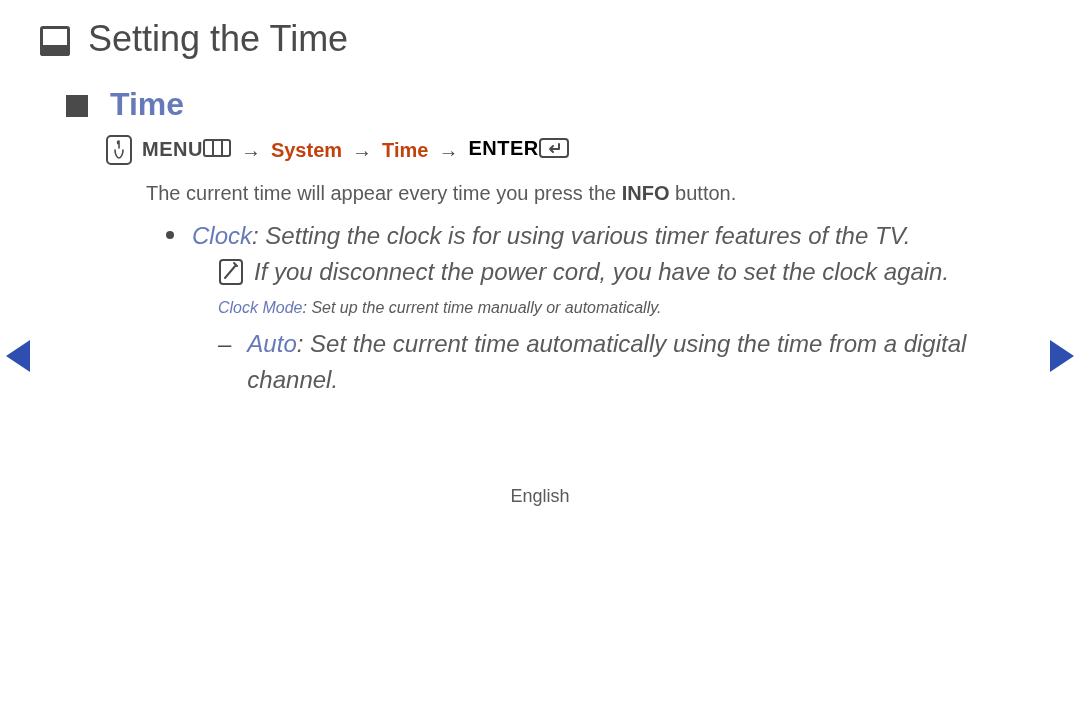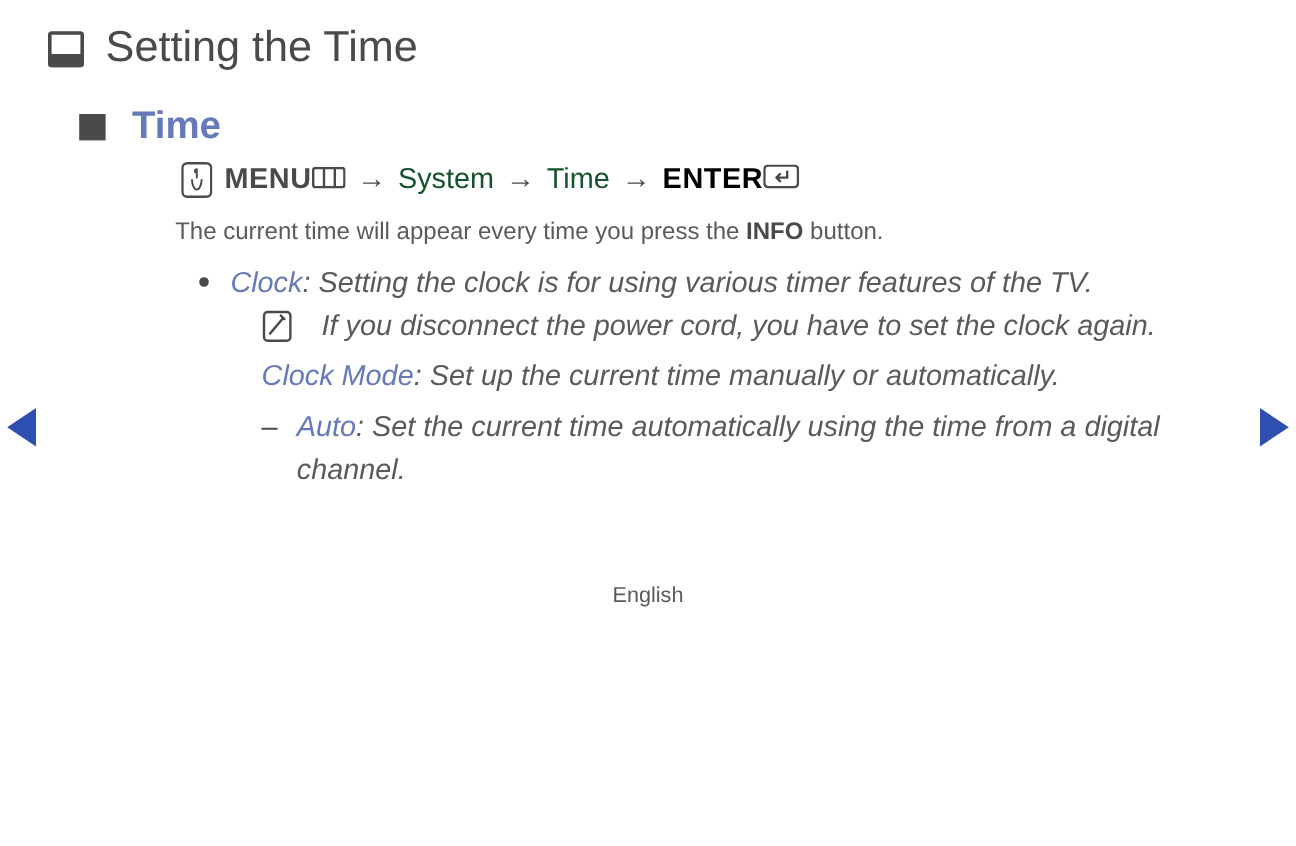--- a/index.html
+++ b/index.html
@@ -5,37 +5,37 @@
   * { box-sizing: border-box; margin: 0; padding: 0; }
   html, body { width: 1080px; height: 705px; font-family: Arial, Helvetica, sans-serif; color: #3a3a3a; background: #fff; }
   .page { position: relative; width: 1080px; height: 511px; padding: 18px 40px 0 40px; }
   .title-row { display: flex; align-items: center; gap: 18px; margin-bottom: 26px; }
   .chapter-icon { width: 30px; height: 30px; border: 3px solid #4a4a4a; border-radius: 3px; position: relative; flex: 0 0 auto; margin-top:3px;}
   .chapter-icon::after { content:""; position:absolute; left:-3px; right:-3px; bottom:-3px; height:11px; background:#4a4a4a; border-radius:0 0 3px 3px;}
   .title-text { font-size: 36px; color:#4a4a4a; font-weight: 400; }
   .sub-row { display:flex; align-items:center; gap: 22px; margin-left: 26px; margin-bottom: 12px;}
   .square { width: 22px; height: 22px; background:#4a4a4a; flex:0 0 auto; margin-top:2px;}
   .sub-heading { font-size: 32px; font-weight: bold; color:#6679b8; }
-  .path-row { display:flex; align-items: center; gap: 10px; margin-left: 111px; margin-bottom: 14px; font-size: 24px;}
+  .path-row { display:flex; align-items: center; gap: 10px; margin-left: 66px; margin-bottom: 14px; font-size: 20px;}
   .hand-icon { width:26px; height:30px; flex:0 0 auto; }
   .menu-text { font-weight: bold; color:#4a4a4a; letter-spacing:0.5px;}
   .menu-glyph { display:inline-block; vertical-align:middle; }
   .arrow { color:#4a4a4a; }
-  .path-link { color:#14532d; font-weight: normal; }
+  .path-link { color:#c2410c; font-weight: bold; }
   .enter-text { font-weight: bold; color:#000000; letter-spacing:0.5px;}
   .enter-glyph { display:inline-block; vertical-align: middle;}
   .body-text { margin-left: 106px; font-size: 20px; color:#5a5a5a; line-height: 1.45; margin-bottom: 10px; max-width: 880px;}
   .bold { font-weight: bold; color:#4a4a4a; }
   .bullet-list { margin-left: 126px; max-width: 870px;}
   .bullet-item { display:flex; gap: 18px; font-size: 24px; color:#5a5a5a; line-height:1.5; margin-bottom: 6px; font-style: italic;}
   .dot { width:8px; height:8px; background:#4a4a4a; border-radius:50%; margin-top:13px; flex:0 0 auto;}
   .term { color:#6679b8; font-weight:400; }
-  .note-row { display:flex; gap: 24px; margin-left:26px; font-size:24px; color:#5a5a5a; line-height:1.5; margin-bottom:6px;}
+  .note-row { display:flex; gap: 10px; margin-left:26px; font-size:24px; color:#5a5a5a; line-height:1.5; margin-bottom:6px;}
   .note-icon { width:26px; height:28px; flex:0 0 auto; margin-top:4px;}
-  .indent-block { margin-left:26px; font-size:24px; color:#5a5a5a; line-height:1.5; max-width: 840px;}
+  .indent-block { margin-left:26px; font-size:16px; color:#5a5a5a; line-height:1.5; max-width: 840px;}
   .sub-bullet { display:flex; gap:16px; margin-left:26px; font-size:24px; color:#5a5a5a; line-height:1.5; margin-top:6px; max-width: 830px;}
   .dash { color:#4a4a4a; font-weight:400; flex:0 0 auto;}
   .nav-left, .nav-right { position:absolute; top: 340px; }
   .nav-left { left: 6px; }
   .nav-right { right: 6px; }
   .tri-left { width:0; height:0; border-top:16px solid transparent; border-bottom:16px solid transparent; border-right:24px solid #2e4fb0; cursor:pointer;}
   .tri-right { width:0; height:0; border-top:16px solid transparent; border-bottom:16px solid transparent; border-left:24px solid #2e4fb0; cursor:pointer;}
   .footer { position:absolute; bottom: 4px; left:0; right:0; text-align:center; font-size:18px; color:#5a5a5a;}
 </style>
 </head>

